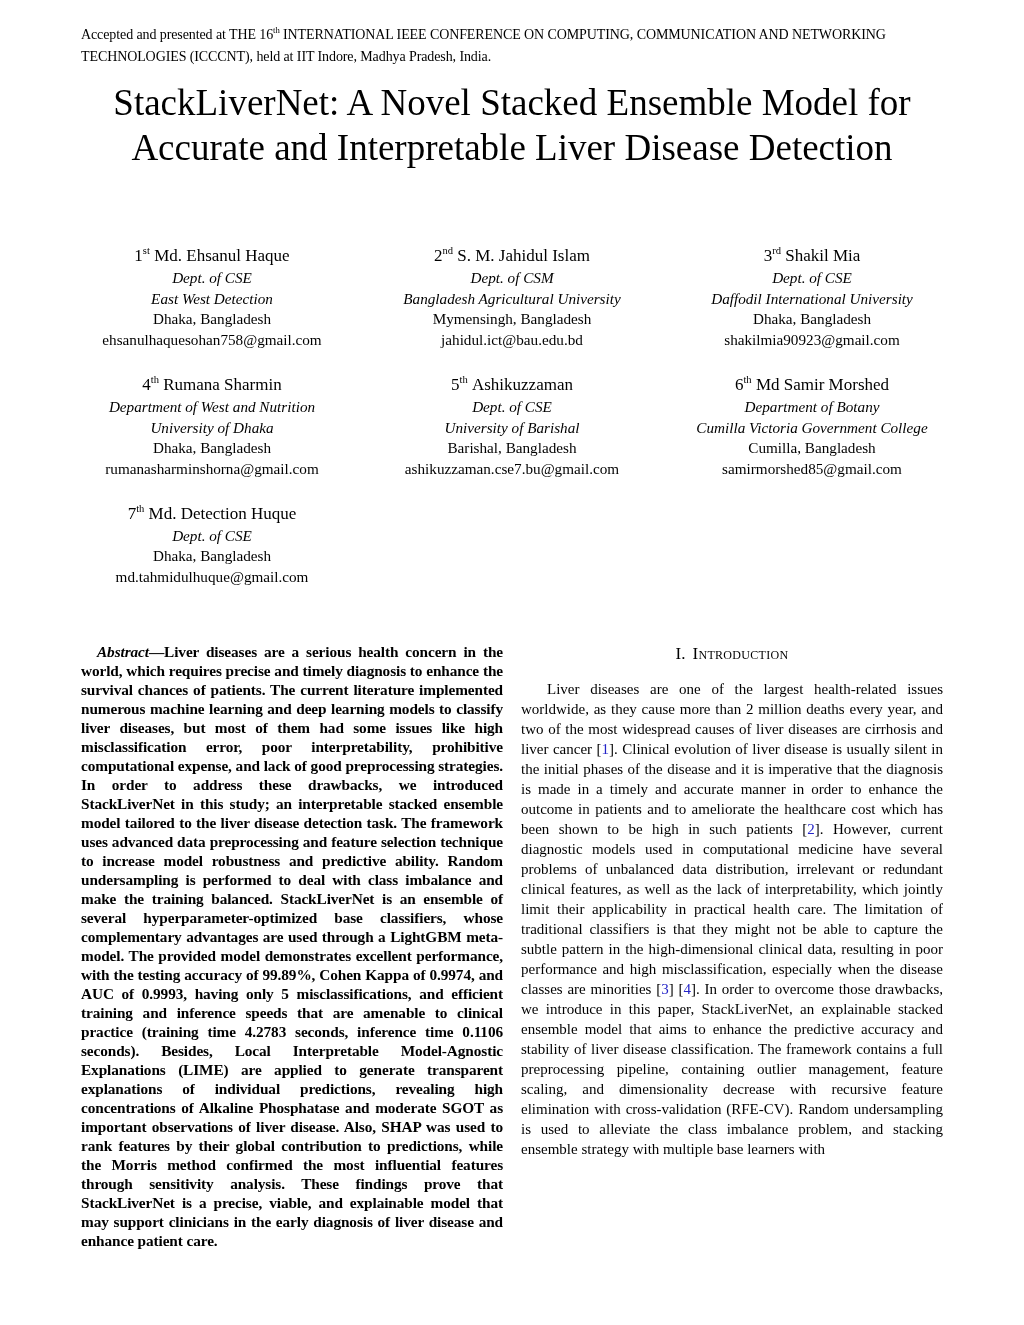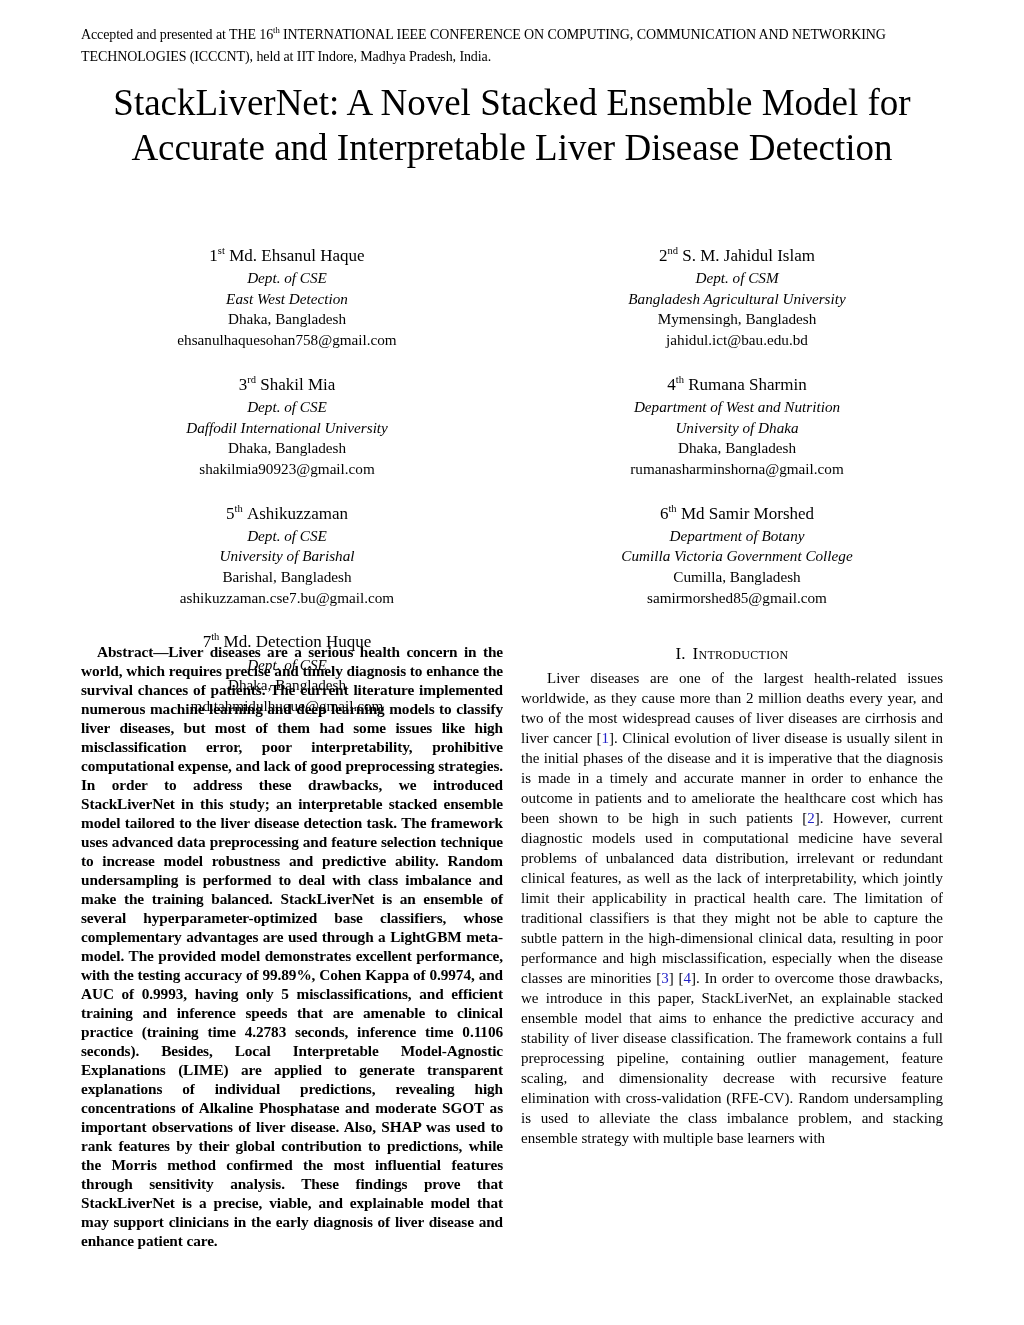--- a/index.html
+++ b/index.html
@@ -40,21 +40,21 @@
     line-height: 1.22;
     font-weight: 400;
     margin: 0;
   }
   .authors-grid {
     position: absolute;
     left: 62px;
     top: 244px;
     width: 900px;
     display: grid;
-    grid-template-columns: 1fr 1fr;
+    grid-template-columns: 1fr 1fr 1fr;
     row-gap: 22px;
     justify-items: center;
   }
   .author-block {
     text-align: center;
     font-size: 15.2px;
     line-height: 1.36;
     white-space: nowrap;
   }
   .author-name-line {
@@ -82,26 +82,27 @@
     line-height: 19px;
     text-align: justify;
     text-indent: 16px;
     margin: 0;
     letter-spacing: -0.1px;
   }
   .index-terms-para {
     margin-top: 9px;
   }
   .lead-label {
+    font-style: italic;
   }
   .section-heading {
     text-align: center;
     font-size: 17px;
     font-weight: 400;
-    margin: 2px 0 4px 0;
+    margin: 2px 0 15px 0;
   }
   .section-heading .sc {
     font-variant: small-caps;
     letter-spacing: 0.3px;
   }
   .section-heading .numeral {
     margin-right: 7px;
   }
   .intro-para {
     font-size: 15px;

